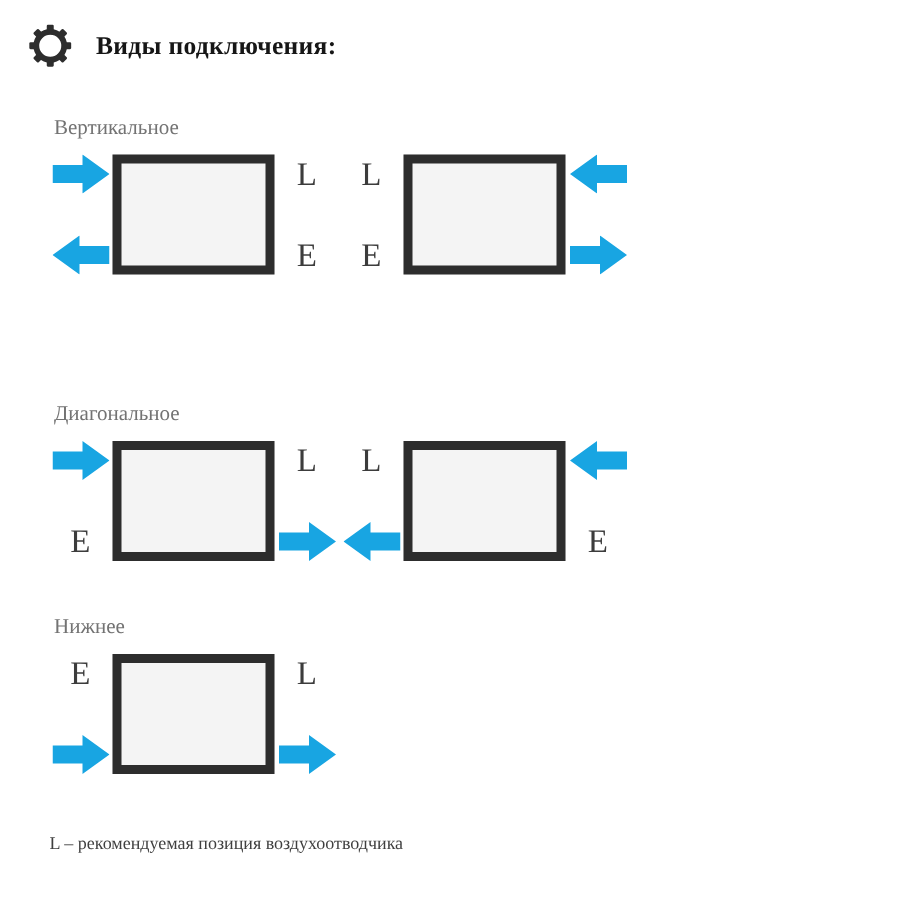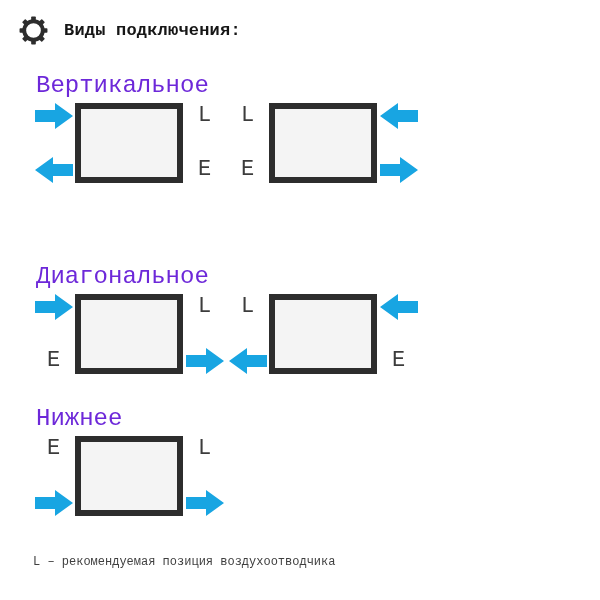--- a/index.html
+++ b/index.html
@@ -1,27 +1,27 @@
 <!DOCTYPE html>
 <html><head>
 <meta charset="utf-8">
 <title>Виды подключения</title>
 <style>
   html,body{margin:0;padding:0;background:#fff;}
   .page{
     position:relative;width:600px;height:600px;background:#ffffff;overflow:hidden;
-    font-family:Liberation Mono, monospace;color:#3a3a3a;
+    font-family:Liberation Serif, serif;color:#3a3a3a;
   }
   
   .header{position:absolute;top:15px;left:18px;display:flex;align-items:center;gap:15px;}
   .gear{width:31px;height:31px;display:block;}
   .header-title{font-size:17px;font-weight:700;color:#161616;letter-spacing:.2px;}
   
   .section{position:absolute;left:36px;}
-  .section-title{font-size:24px;line-height:22px;color:#6d28d9;}
+  .section-title{font-size:14px;line-height:22px;color:#737373;}
   .diagram-row{display:flex;margin-top:6px;margin-left:-4px;}
   .diagram{display:flex;align-items:center;}
   .slot-col{width:43px;height:80px;display:flex;flex-direction:column;justify-content:space-between;align-items:center;}
   .slot{width:100%;height:26px;display:flex;align-items:center;justify-content:center;}
   .radiator{box-sizing:border-box;width:108px;height:80px;border:6px solid var(--rad-border,#2d2d2d);background:var(--rad-fill,#f4f4f4);}
   .port-label{font-size:22px;line-height:26px;color:#3c3c3c;}
   .arrow{display:block;}
   .arrow path{fill:var(--arrow,#18a5e2);}
   .arrow.flip{transform:scaleX(-1);}
   

